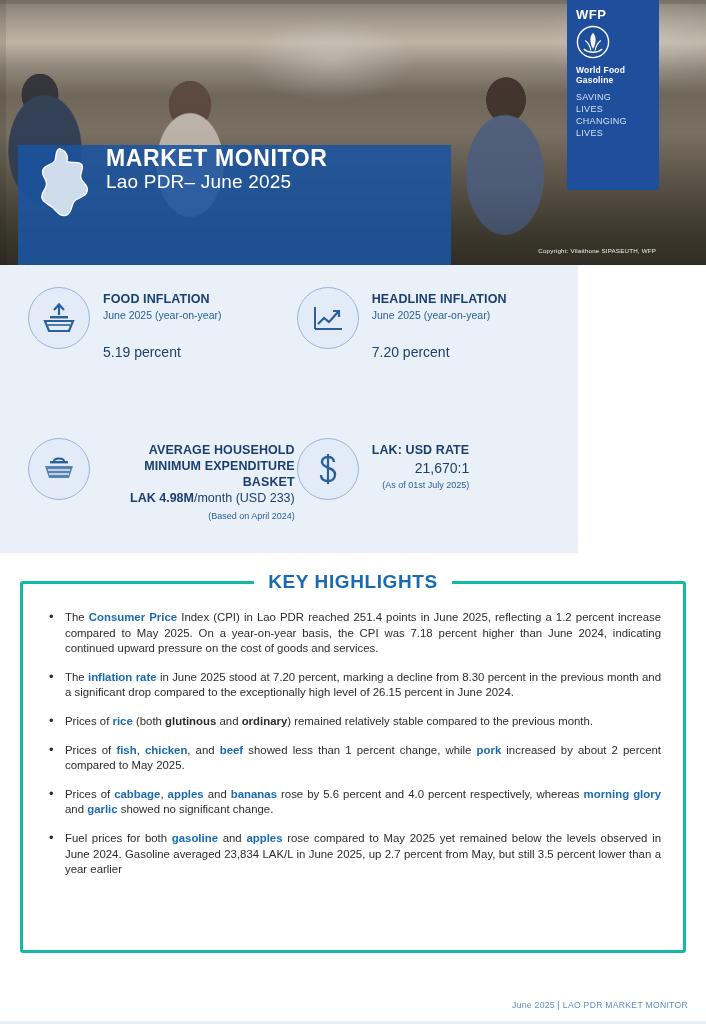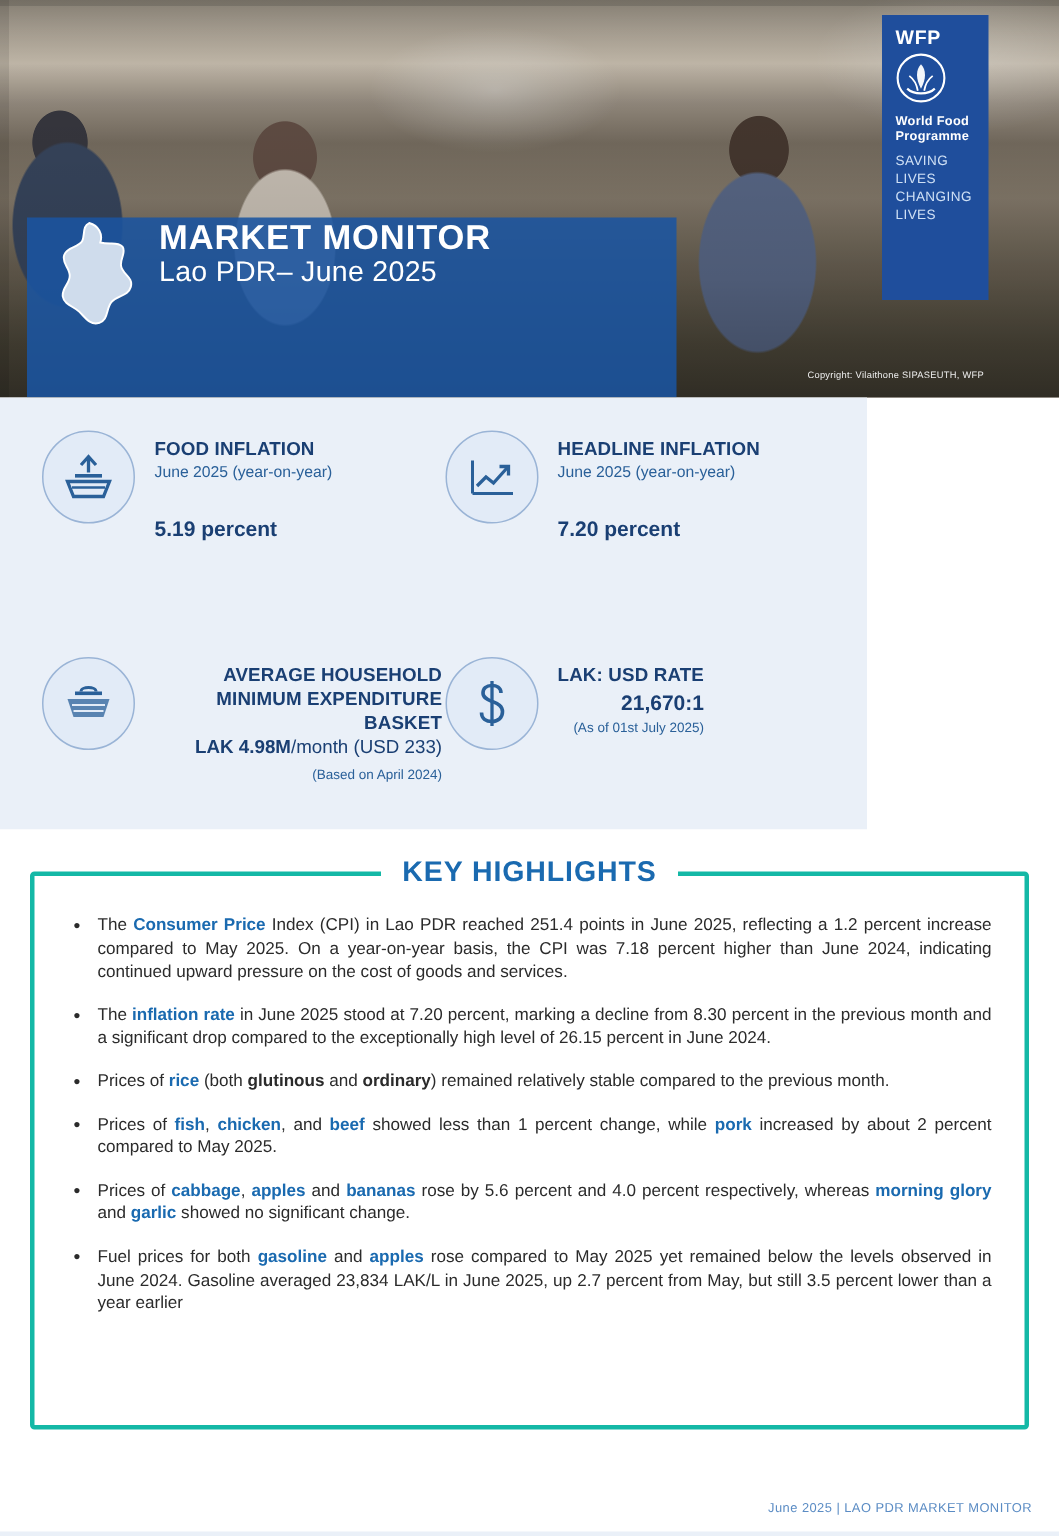--- a/index.html
+++ b/index.html
@@ -59,22 +59,22 @@
     opacity: 0.45;
   }
   .hero-shade {
     position: absolute; inset: 0;
     background: linear-gradient(180deg, rgba(0,0,0,0.05), rgba(0,0,0,0.18) 70%, rgba(0,0,0,0.35));
   }
 
   
   .wfp-box {
     position: absolute;
-    top: 10px; right: 47px;
-    width: 71px;
+    top: 0; right: 47px;
+    width: 92px;
     height: 190px;
     background: #1f4e9c;
     color: #fff;
     padding: 8px 8px 0 9px;
   }
   .wfp-word {
     font-size: 13px;
     font-weight: bold;
     letter-spacing: 0.5px;
     line-height: 13px;
@@ -172,21 +172,21 @@
   }
   .stat-sub {
     color: #2a6099;
     font-size: 10.5px;
     line-height: 14px;
     margin-top: 1px;
   }
   .stat-value {
     color: #1a3f73;
     font-size: 14px;
-    font-weight: bold;
+    font-weight: normal;
     margin-top: 22px;
   }
   .stat-value.tight { margin-top: 2px; }
   .stat-note {
     color: #2a6099;
     font-size: 9px;
     margin-top: 4px;
   }
   .row2 { margin-top: 78px; text-align: right; }
   .mebline {
@@ -274,21 +274,21 @@
 
     <div class="wfp-box">
       <div class="wfp-word">WFP</div>
       <svg class="wfp-emblem" viewBox="0 0 48 48">
         <circle cx="24" cy="24" r="22" fill="none" stroke="#ffffff" stroke-width="2"></circle>
         <path d="M24 11 C19 16 19 25 24 34 C29 25 29 16 24 11 Z" fill="#ffffff" opacity="0.95"></path>
         <path d="M13 22 C17 25 20 30 21 36" stroke="#ffffff" stroke-width="1.7" fill="none"></path>
         <path d="M35 22 C31 25 28 30 27 36" stroke="#ffffff" stroke-width="1.7" fill="none"></path>
         <path d="M11 34 C17 40 31 40 37 34" stroke="#ffffff" stroke-width="2" fill="none"></path>
       </svg>
-      <div class="wfp-name">World Food Programme</div>
+      <div class="wfp-name">World Food Gasoline</div>
       <div class="wfp-tag" style="white-space:pre-line">SAVING
 LIVES
 CHANGING
 LIVES</div>
     </div>
 
     <div class="copyright">Copyright: Vilaithone SIPASEUTH, WFP</div>
 
     <div class="title-banner">
       <svg class="lao-map" viewBox="0 0 80 80">

